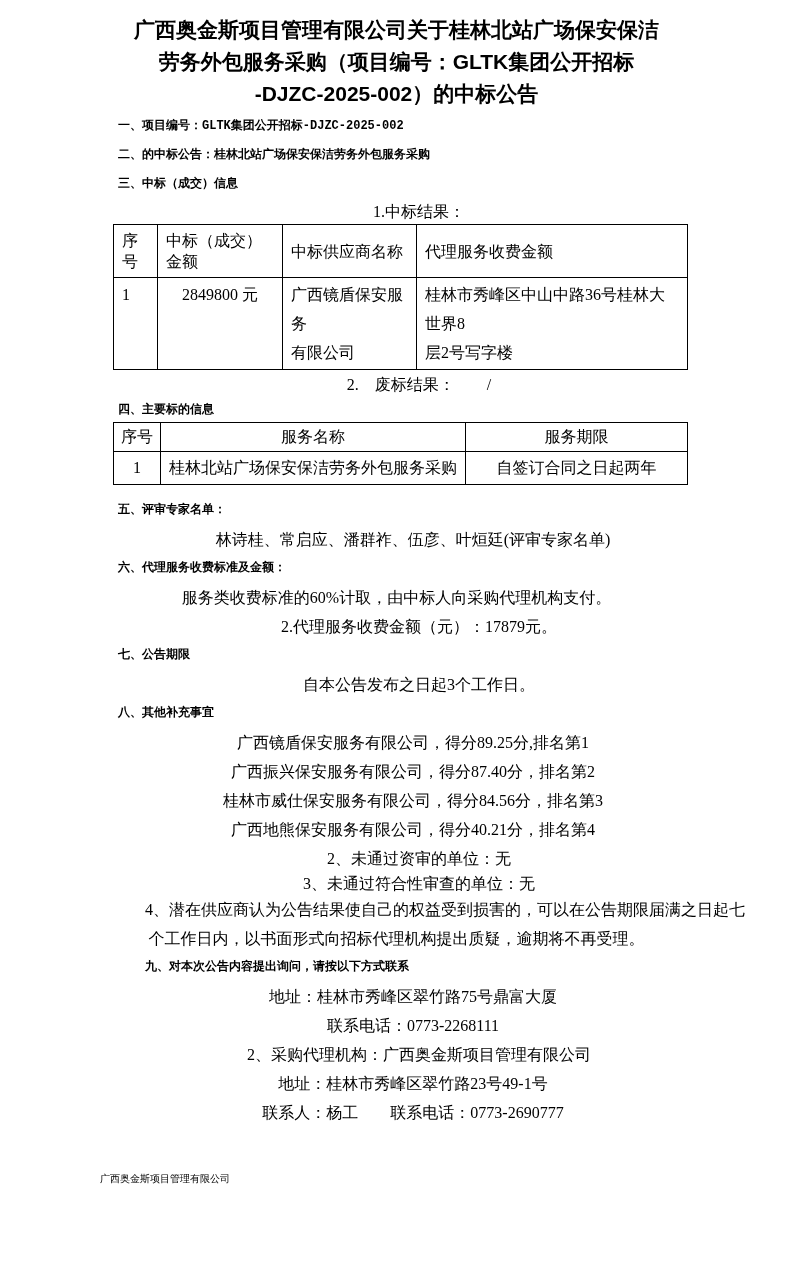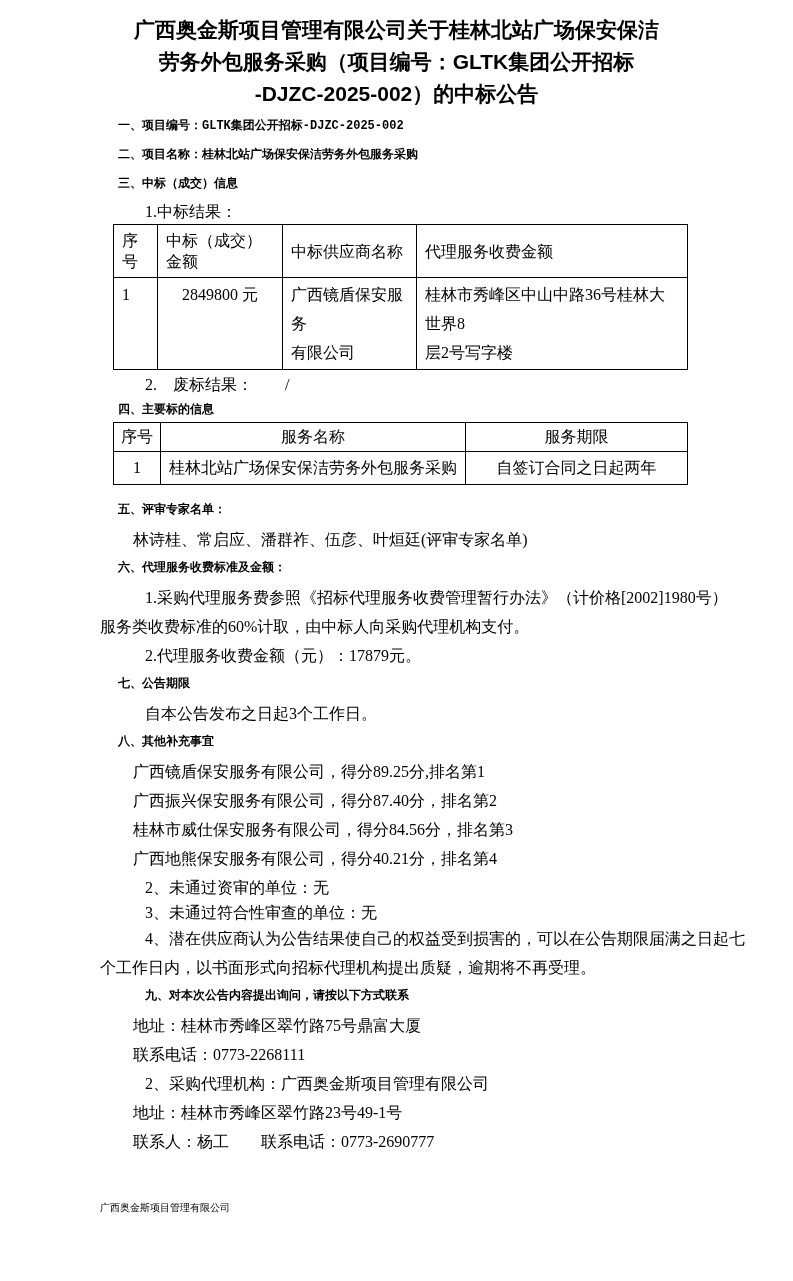--- a/index.html
+++ b/index.html
@@ -37,20 +37,21 @@
     line-height: 29px;
     margin: 0;
     padding-left: 18px;
     white-space: nowrap;
   }
   .line {
     font-size: 16px;
     line-height: 29px;
     margin: 0;
     white-space: nowrap;
+    text-align: center;
   }
   .ind-lg { padding-left: 45px; }
   .ind-md { padding-left: 33px; }
   .ind-0  { padding-left: 0; }
   .tight  { line-height: 25px; }
   .h-tight{ line-height: 24px; }
   .lh26   { line-height: 26px; }
   .lh22   { line-height: 22px; }
   .mt2    { margin-top: 2px; }
   .mt11   { margin-top: 11px; }
@@ -104,21 +105,21 @@
 </head>
 <body>
 
 <div class="page">
 
   <h1 class="title">广西奥金斯项目管理有限公司关于桂林北站广场保安保洁
 劳务外包服务采购（项目编号：GLTK集团公开招标
 -DJZC-2025-002）的中标公告</h1>
 
   <div class="heading">一、项目编号：GLTK集团公开招标-DJZC-2025-002</div>
-  <div class="heading">二、项目名称：桂林北站广场保安保洁劳务外包服务采购</div>
+  <div class="heading">二、的中标公告：桂林北站广场保安保洁劳务外包服务采购</div>
   <div class="heading">三、中标（成交）信息</div>
 
   <p class="line ind-lg tight">1.中标结果：</p>
 
   <table class="award-table">
     <colgroup>
       <col style="width:44px">
         <col style="width:125px">
         <col style="width:134px">
         <col style="width:271px">
@@ -162,21 +163,20 @@
       <td>桂林北站广场保安保洁劳务外包服务采购</td>
       <td>自签订合同之日起两年</td>
     </tr>
   </tbody>
     </table>
 
   <div class="heading mt11">五、评审专家名单：</div>
   <p class="line ind-md">林诗桂、常启应、潘群祚、伍彦、叶烜廷(评审专家名单)</p>
 
   <div class="heading">六、代理服务收费标准及金额：</div>
-  <p class="line ind-lg">1.采购代理服务费参照《招标代理服务收费管理暂行办法》（计价格[2002]1980号）</p>
   <p class="line ind-0">服务类收费标准的60%计取，由中标人向采购代理机构支付。</p>
   <p class="line ind-lg">2.代理服务收费金额（元）：17879元。</p>
 
   <div class="heading">七、公告期限</div>
   <p class="line ind-lg">自本公告发布之日起3个工作日。</p>
 
   <div class="heading">八、其他补充事宜</div>
   <p class="line ind-md">广西镜盾保安服务有限公司，得分89.25分,排名第1</p>
   <p class="line ind-md">广西振兴保安服务有限公司，得分87.40分，排名第2</p>
   <p class="line ind-md">桂林市威仕保安服务有限公司，得分84.56分，排名第3</p>

